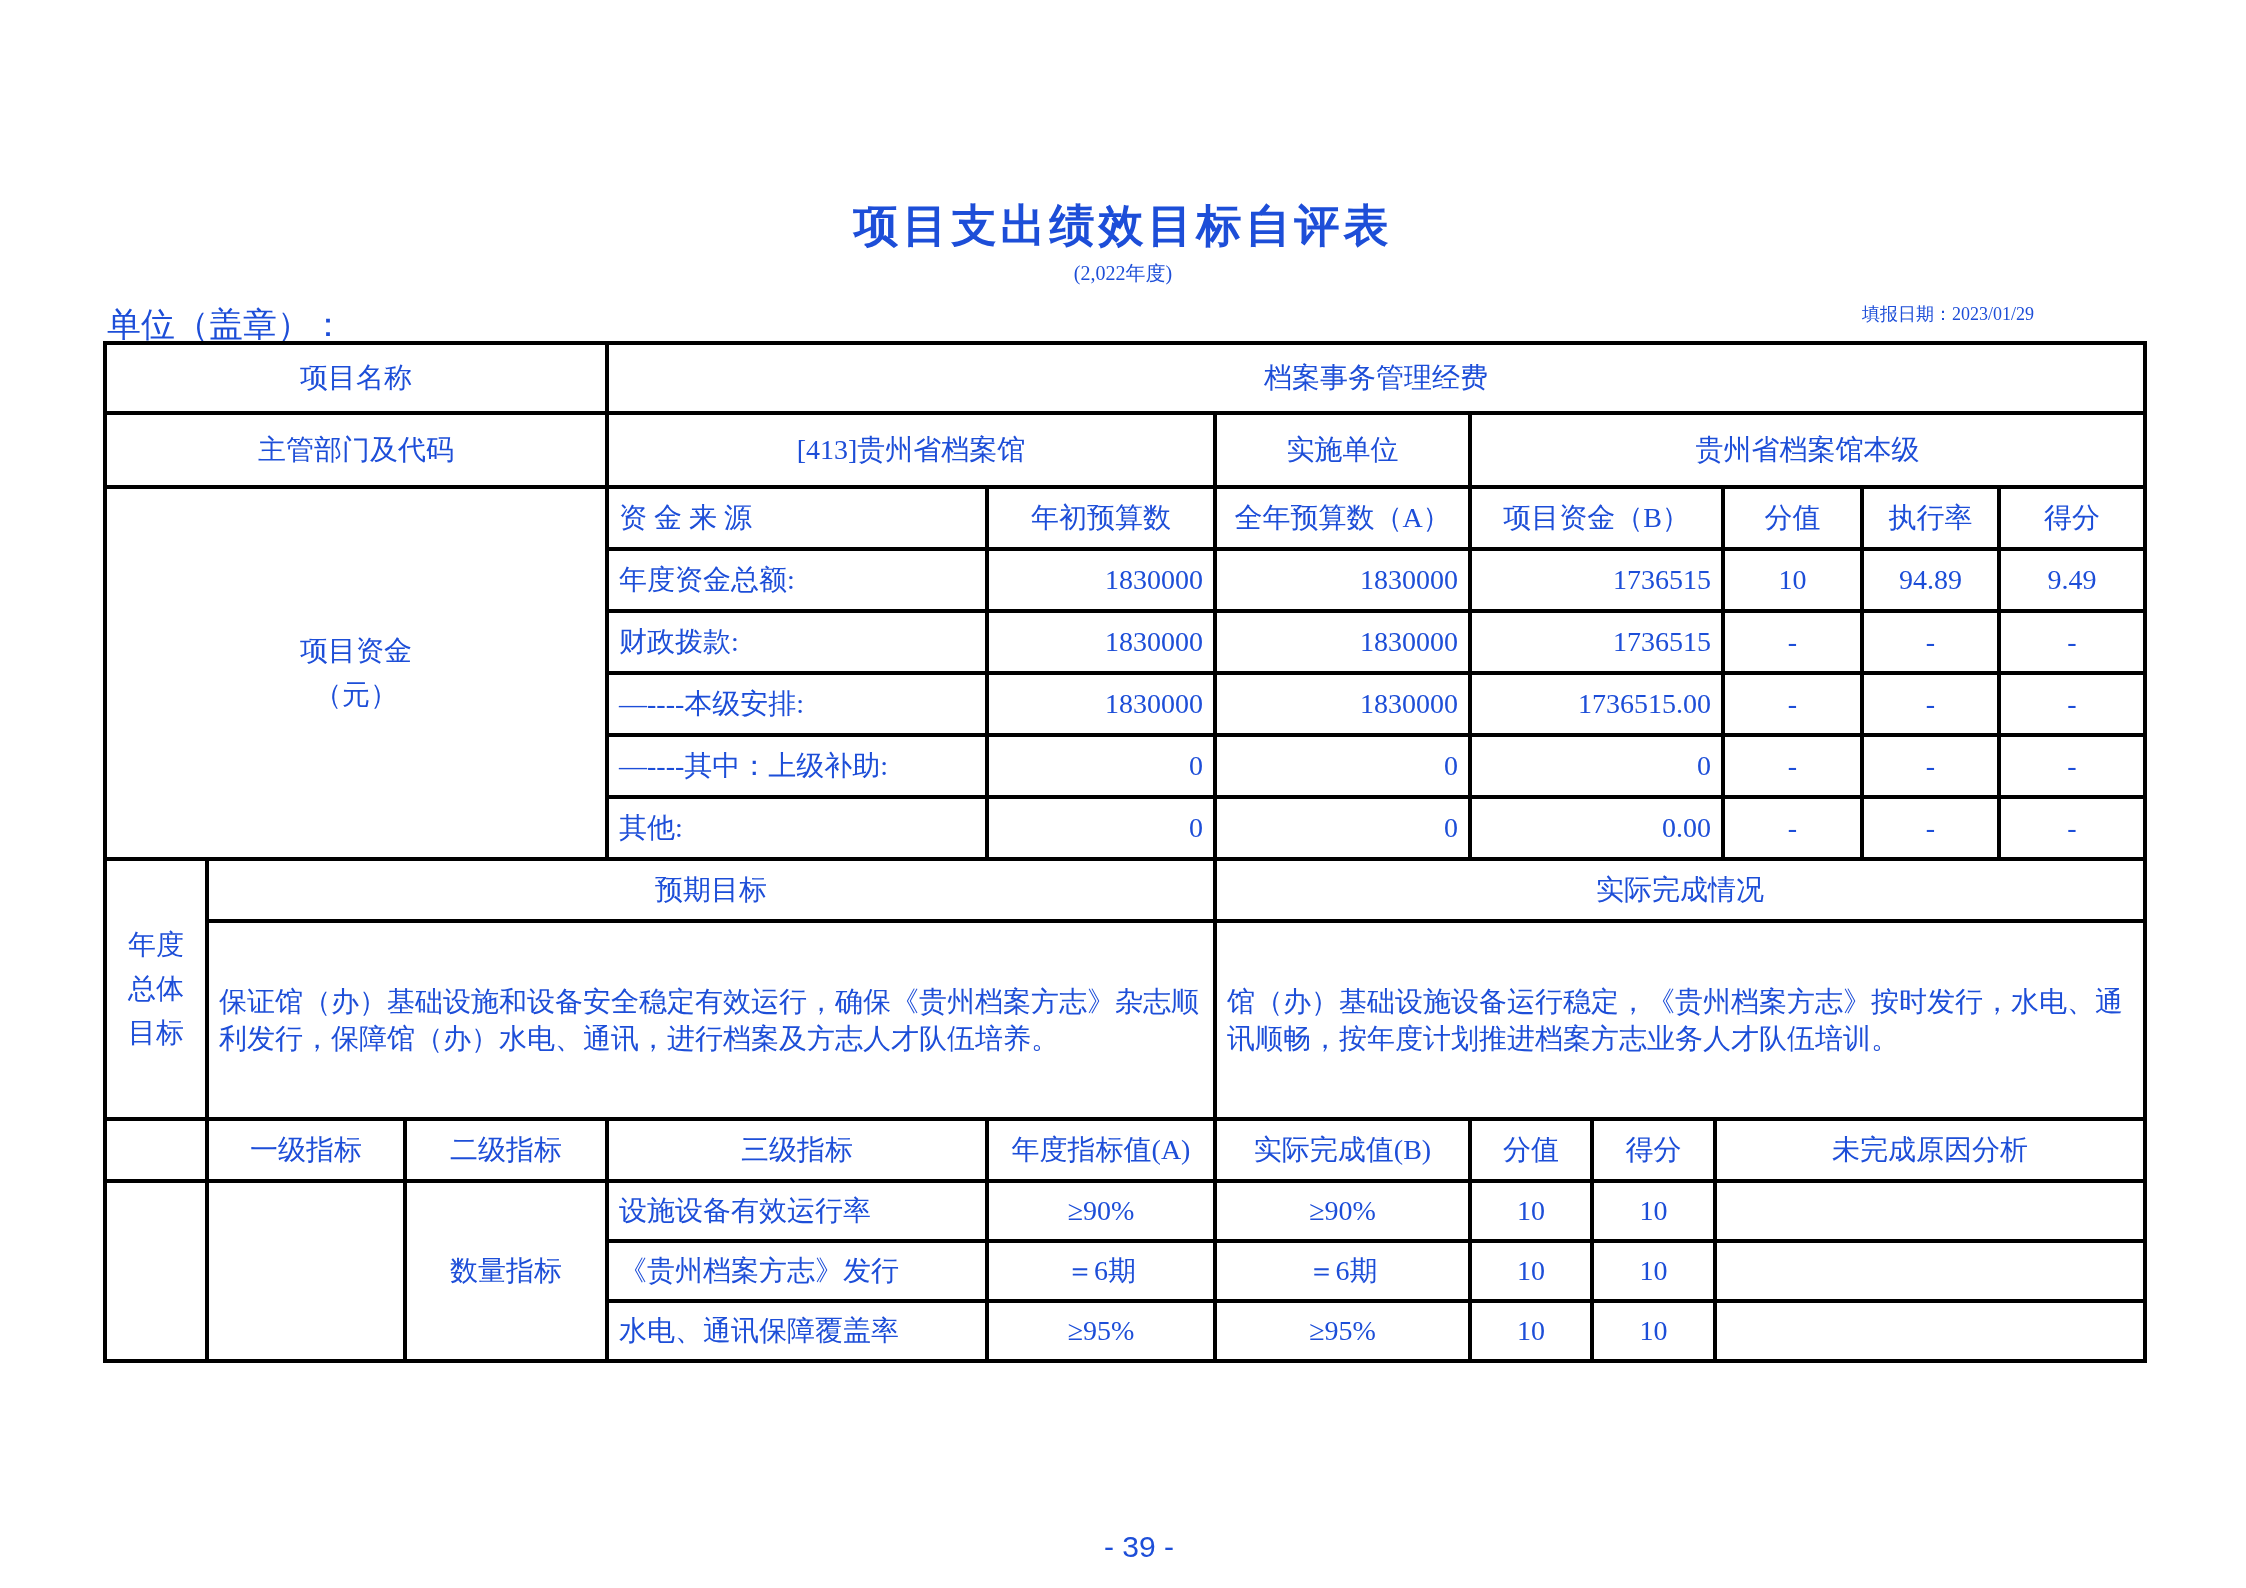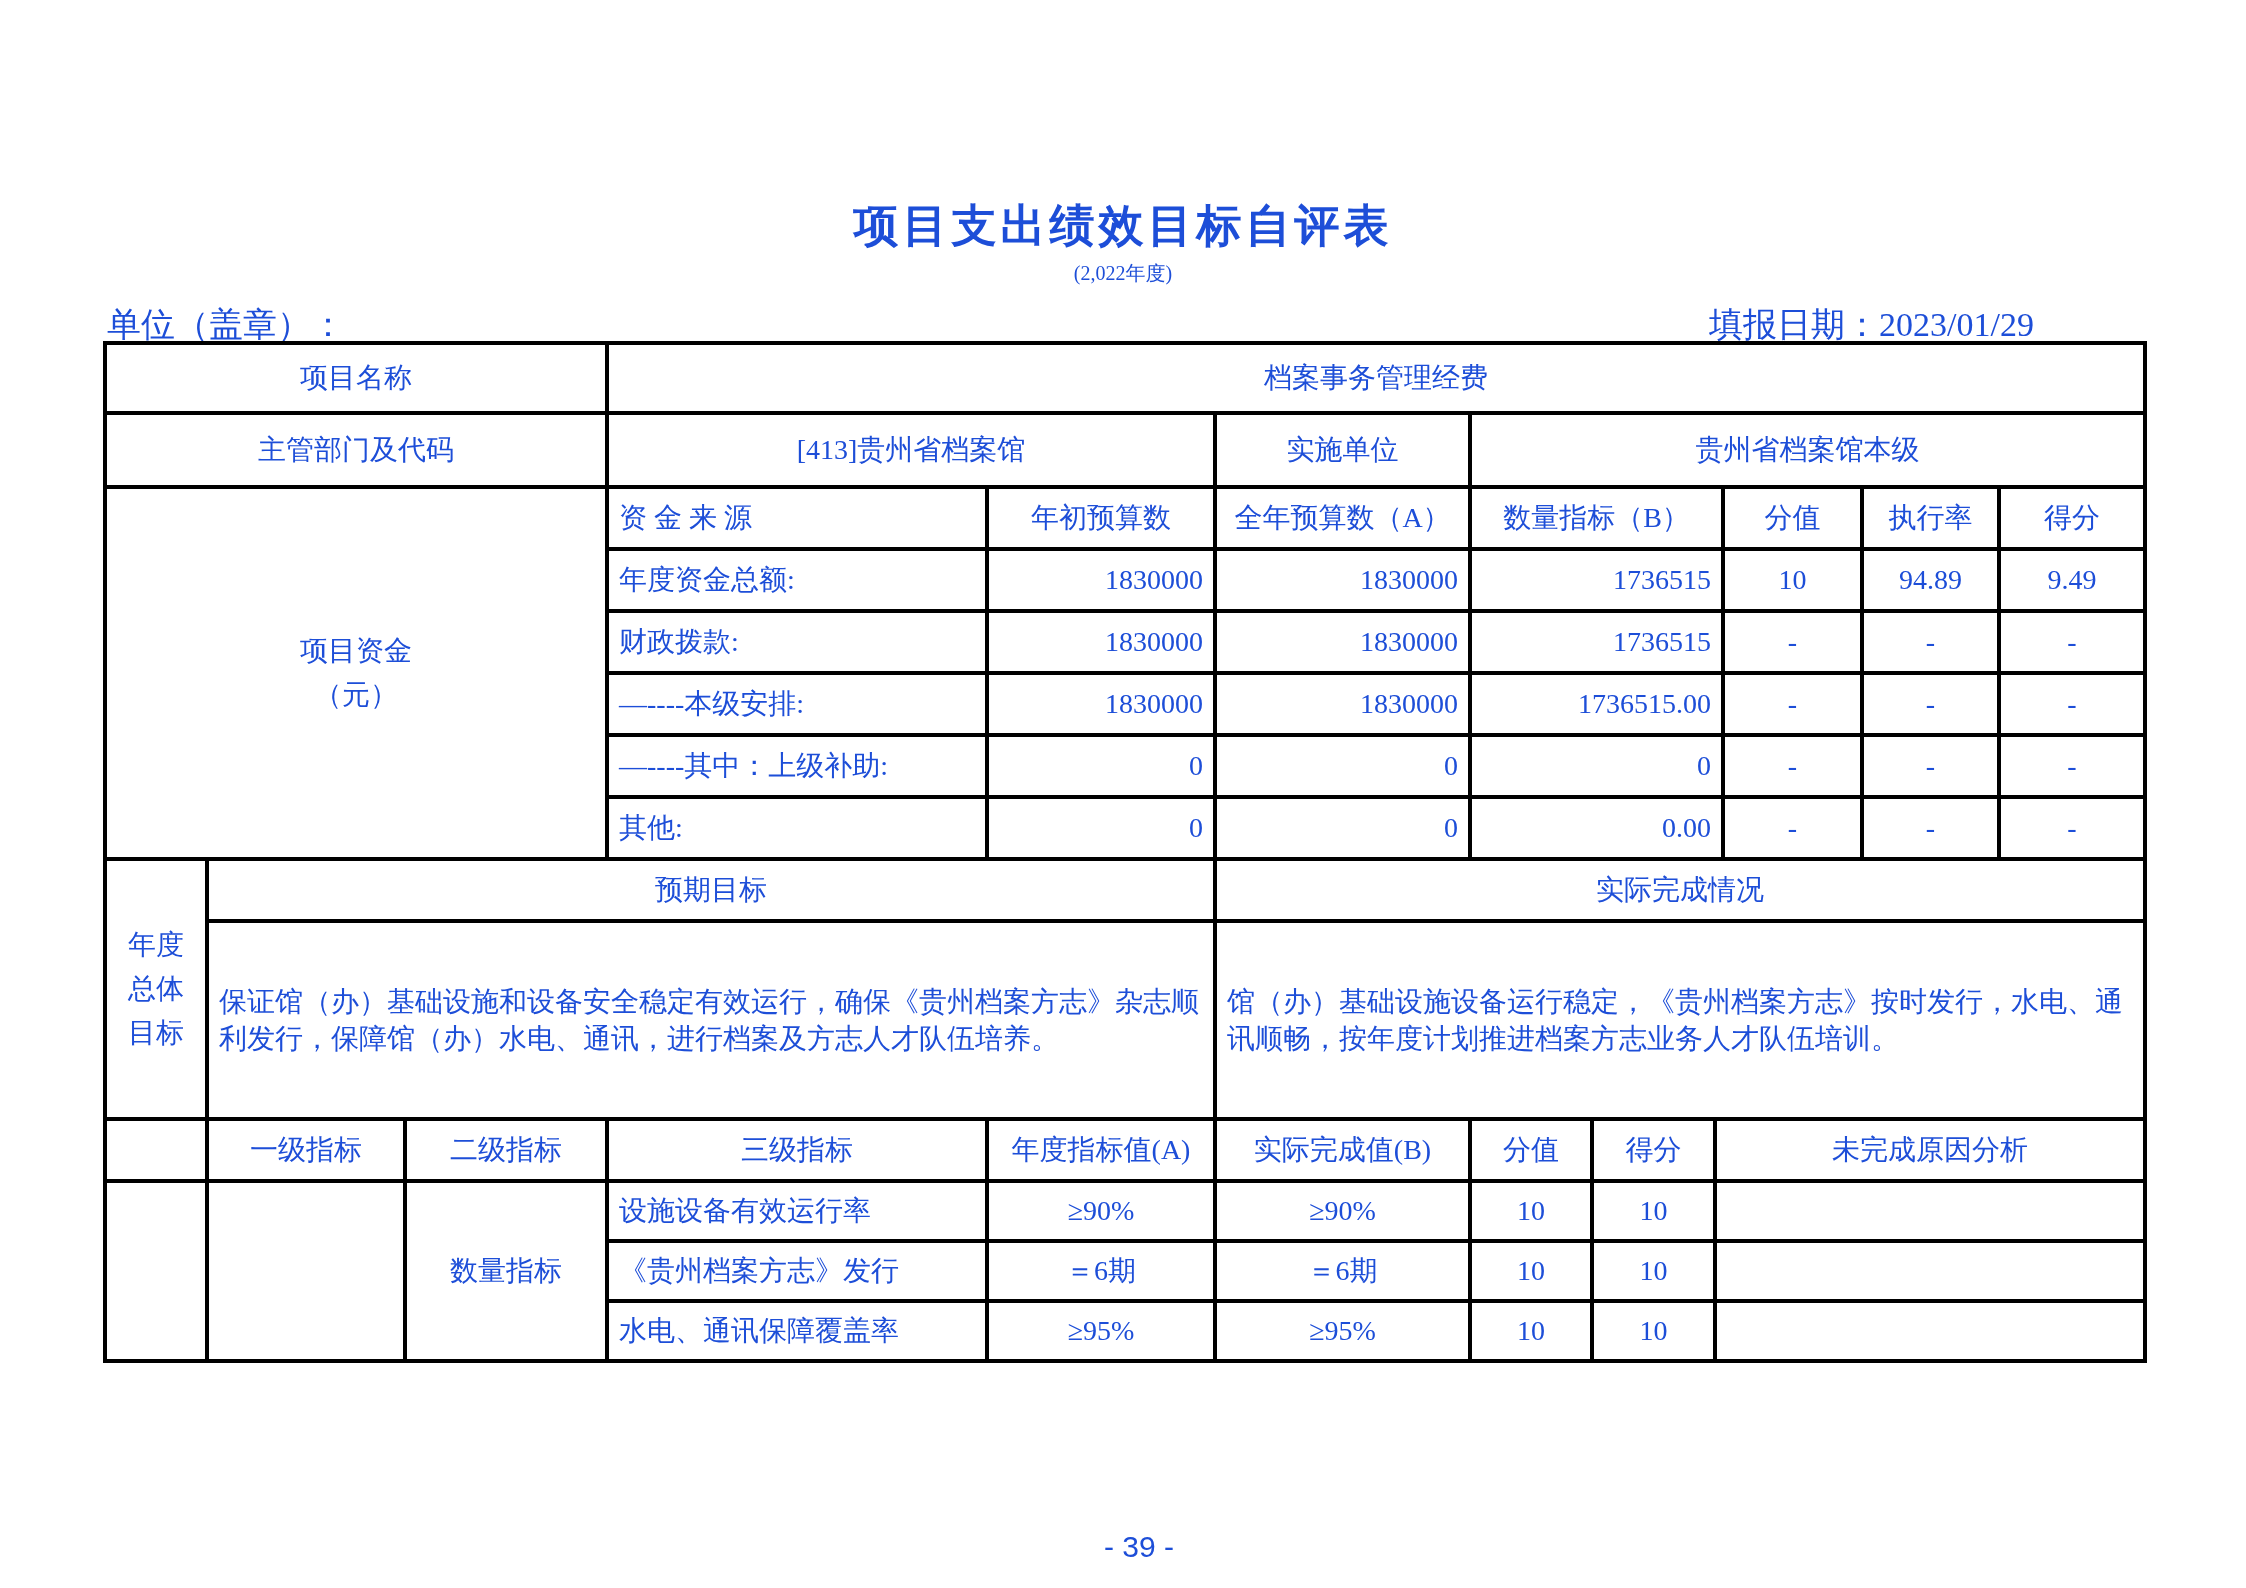--- a/index.html
+++ b/index.html
@@ -8,21 +8,21 @@
     font-family:"Liberation Serif","DejaVu Serif",serif;color:#1d4ed8;
   }
   .title{
     position:absolute;top:196px;left:0;width:100%;text-align:center;
     font-size:45px;font-weight:bold;letter-spacing:4px;
   }
   .subtitle{
     position:absolute;top:260px;left:0;width:100%;text-align:center;font-size:20px;
   }
   .unit-label{position:absolute;top:302px;left:107px;font-size:34px;}
-  .report-date{position:absolute;top:302px;right:212px;font-size:34px;}
+  .report-date{position:absolute;top:302px;right:212px;font-size:18px;}
   .grid{position:absolute;top:341px;left:103px;width:2040px;}
   table.tbl{border-collapse:collapse;table-layout:fixed;width:2040px;}
   table.tbl + table.tbl{margin-top:-4px;}
   .tbl td{
     border:4px solid #000;font-size:28px;padding:2px 10px;
     vertical-align:middle;overflow:hidden;text-align:center;
   }
   .tbl td.l{text-align:left;}
   .tbl td.r{text-align:right;padding-right:10px;}
   .tbl td.side{white-space:pre-line;text-align:center;line-height:44px;}
@@ -82,21 +82,21 @@
           <col style="width:137px">
           <col style="width:146px">
         </colgroup>
       <tbody>
           <tr class="hdr">
         <td rowspan="6" class="side">项目资金
 （元）</td>
         <td class="l">资 金 来 源</td>
         <td>年初预算数</td>
         <td>全年预算数（A）</td>
-        <td>数量指标（B）</td>
+        <td>项目资金（B）</td>
         <td>分值</td>
         <td>执行率</td>
         <td>得分</td>
       </tr>
       <tr class="money">
         <td class="l">年度资金总额:</td>
         <td class="r">1830000</td>
         <td class="r">1830000</td>
         <td class="r">1736515</td>
         <td>10</td>

